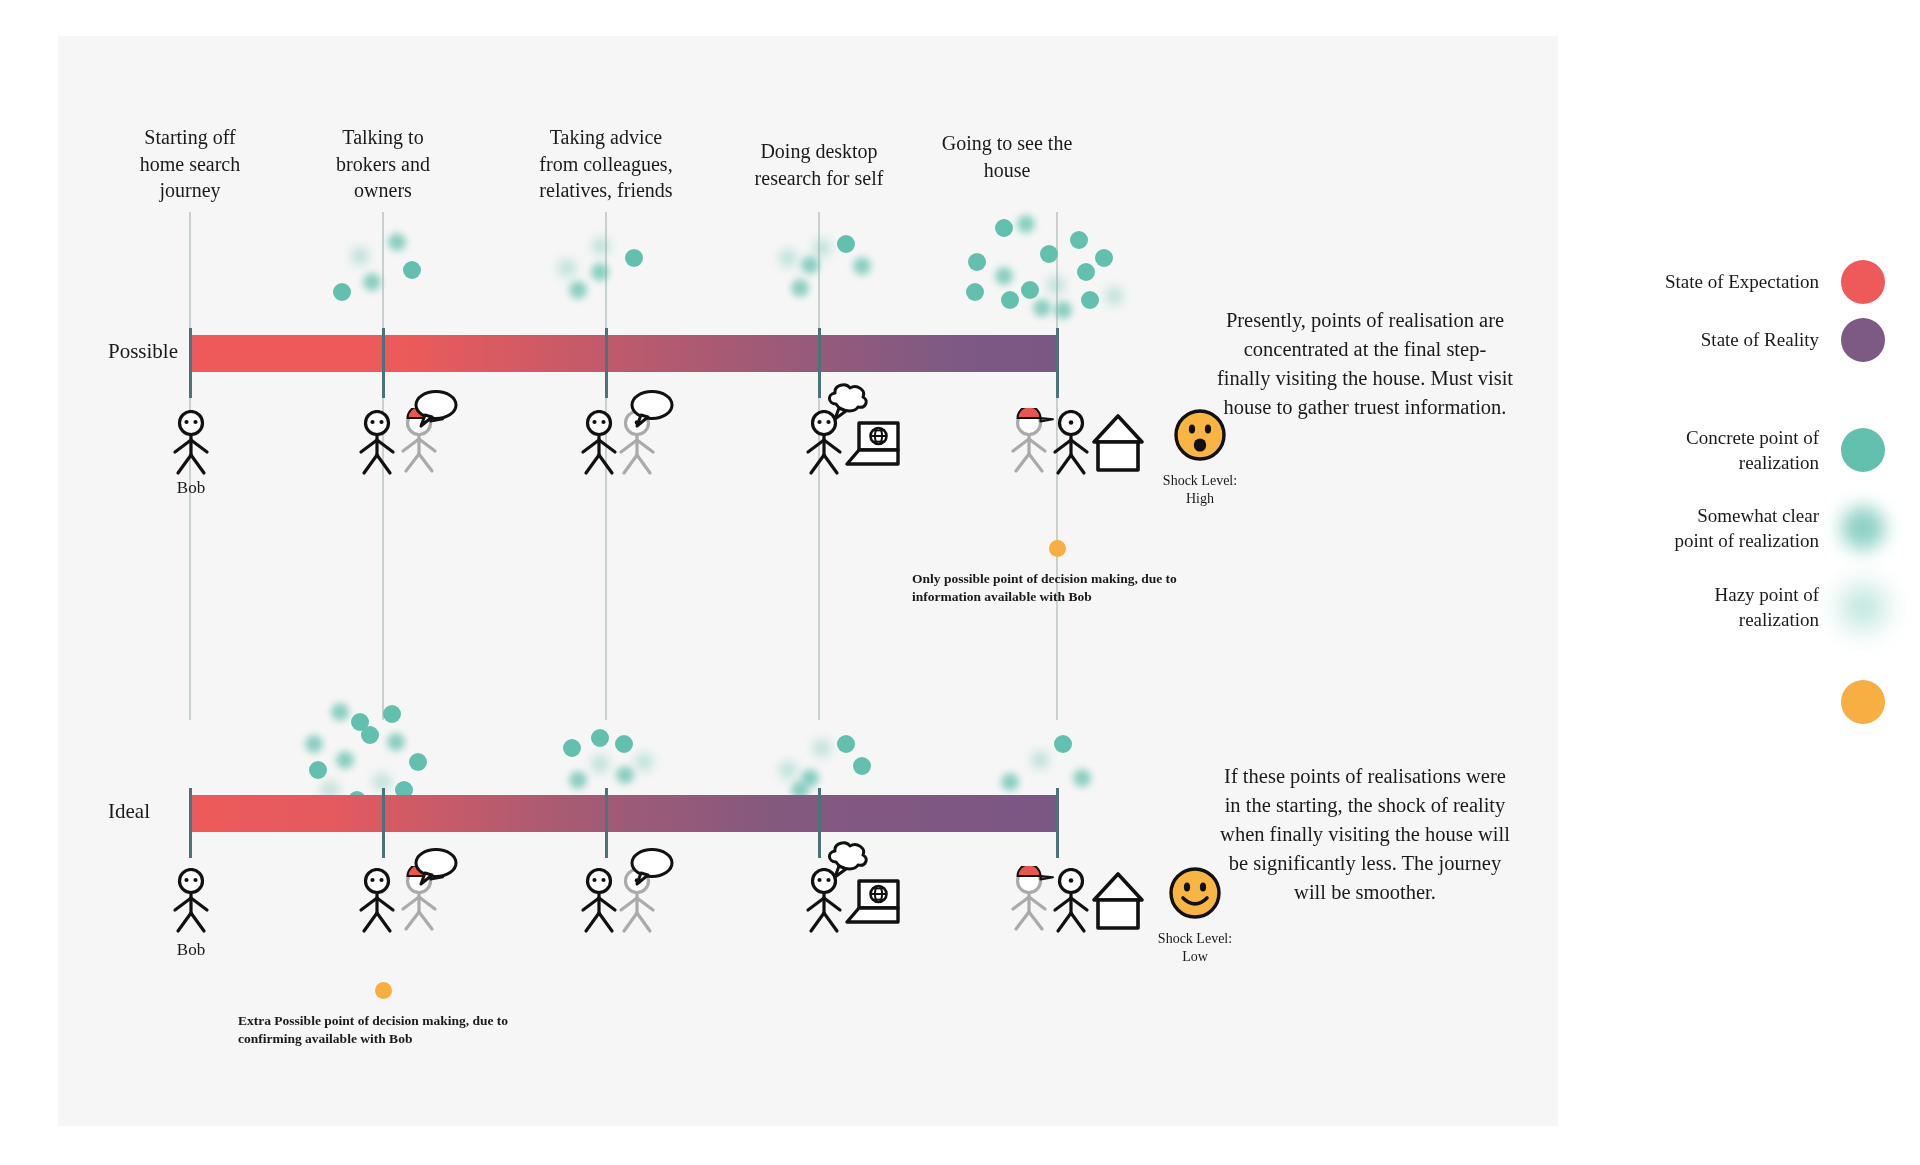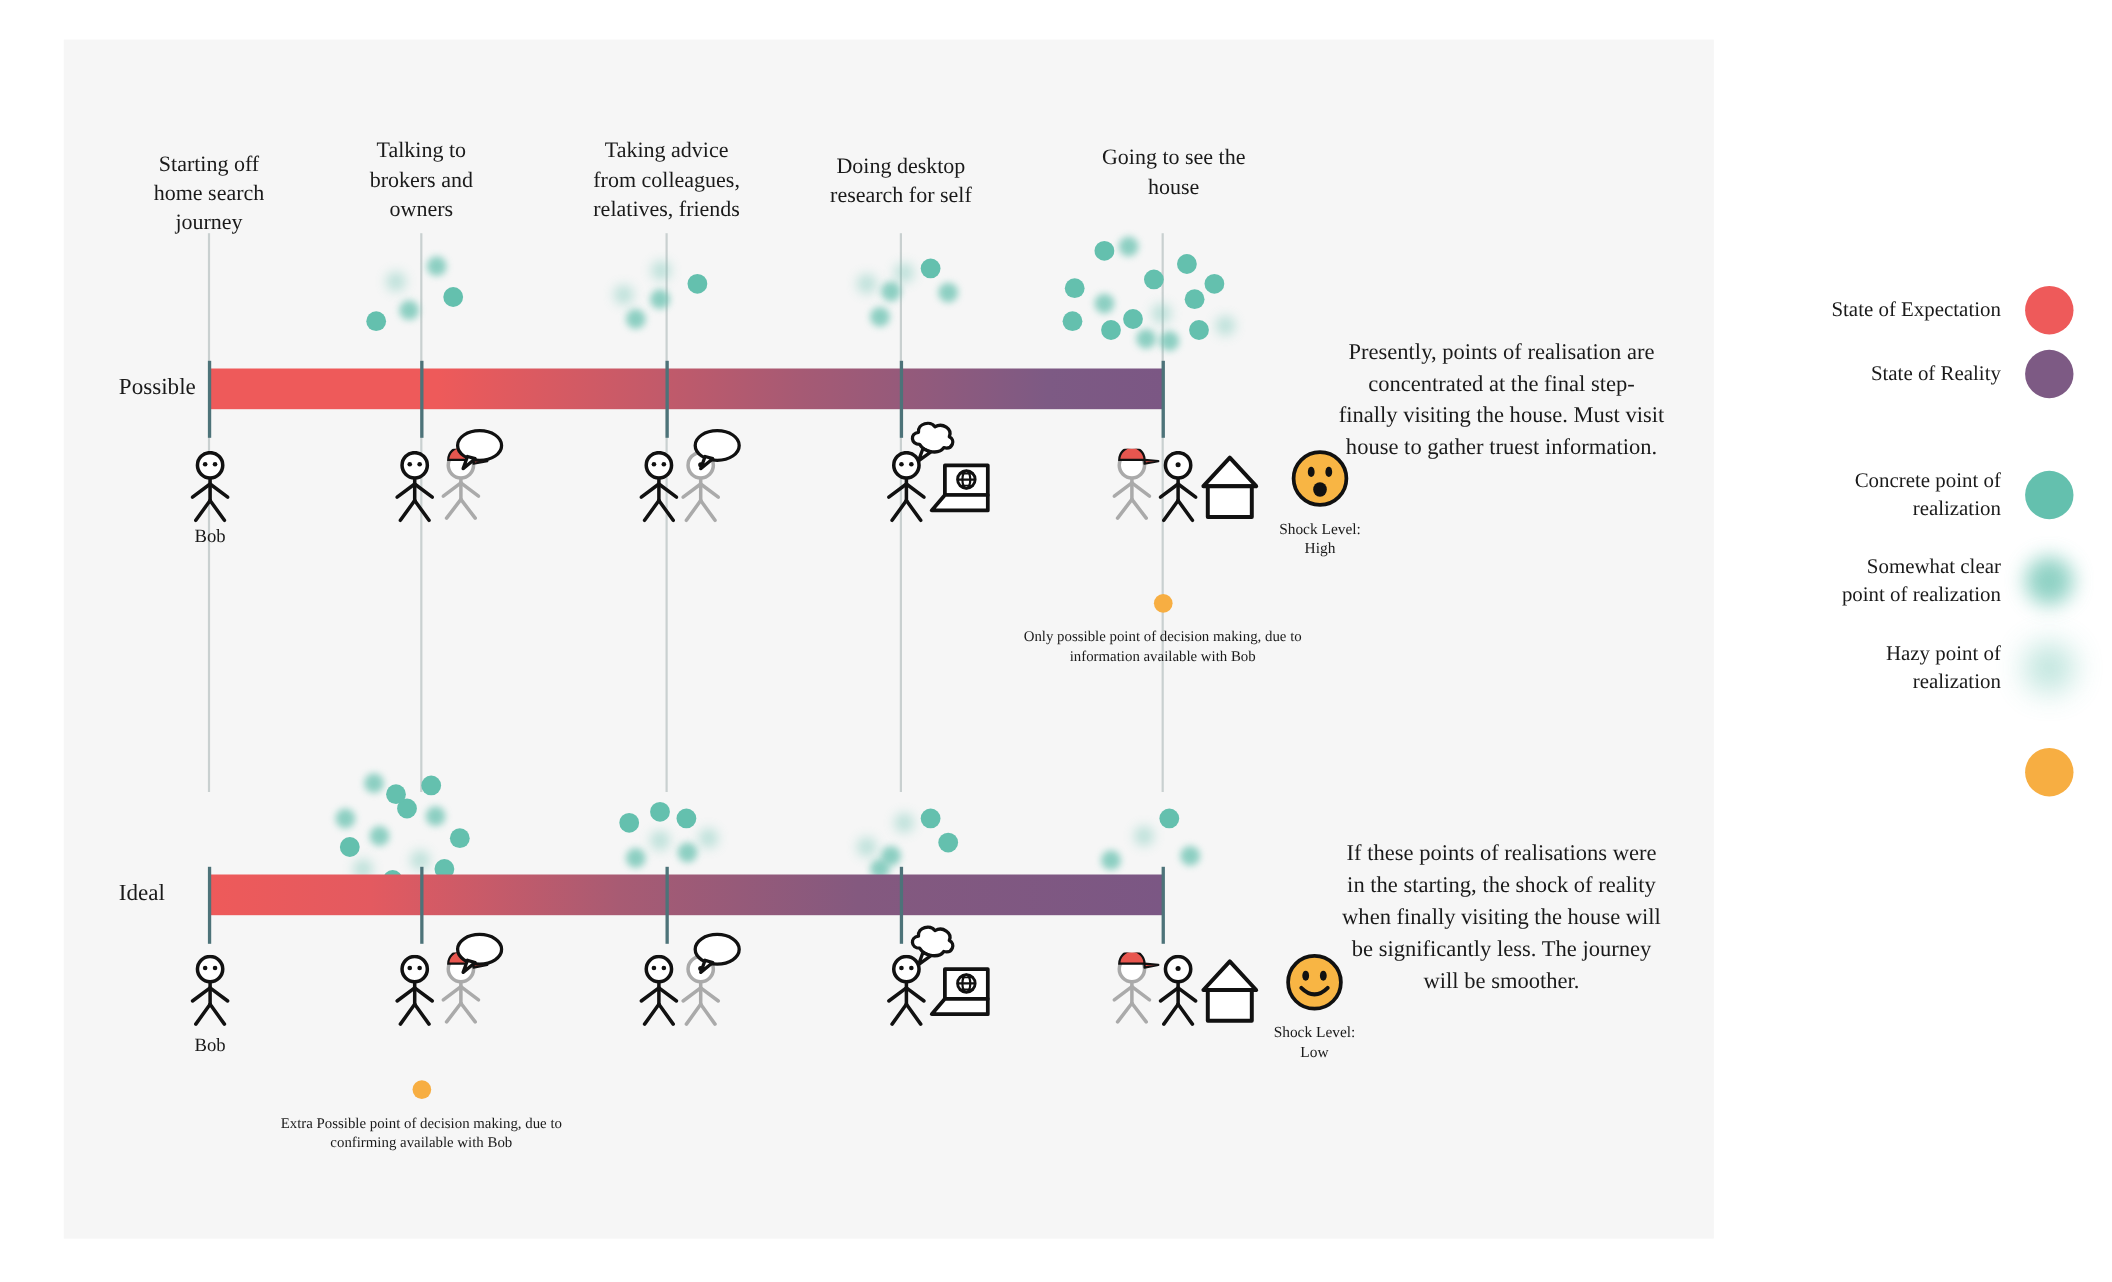--- a/index.html
+++ b/index.html
@@ -28,21 +28,21 @@
   .dot.d2{filter:blur(3.5px);opacity:.72;}
   .dot.d3{filter:blur(5.5px);opacity:.40;}
 
   
   .fig{position:absolute;}
   .fig svg{display:block;}
   .name-label{position:absolute;font-size:17px;color:#1a1a1a;text-align:center;}
 
   
   .decision-dot{position:absolute;width:17px;height:17px;border-radius:50%;background:#f7ae42;}
-  .decision-text{position:absolute;text-align:center;font-size:13.5px;line-height:1.35;color:#1a1a1a;}
+  .decision-text{position:absolute;font-size:13.5px;line-height:1.35;color:#1a1a1a;font-weight:bold;}
 
   
   .shock{position:absolute;text-align:center;}
   .shock .face{margin:0 auto;}
   .shock .sl{font-size:14px;line-height:1.3;margin-top:6px;color:#1a1a1a;}
   .summary{position:absolute;text-align:center;font-size:20.5px;line-height:1.42;color:#1a1a1a;}
 
   
   .legend{position:absolute;left:1585px;top:260px;width:300px;}
   .legend-item{position:relative;display:flex;align-items:center;justify-content:flex-end;}
@@ -50,29 +50,29 @@
   .legend-sub{display:block;font-size:13.5px;line-height:1.3;}
   .legend-swatch{border-radius:50%;flex:0 0 auto;}
 </style>
 </head>
 <body>
 
 <div id="canvas">
   <div class="panel"></div>
 
   <div id="steps-layer">
-      <div class="step-head" style="left: 80px; top: 136px; width: 220px;">Starting off<br>home search<br>journey</div>
+      <div class="step-head" style="left: 80px; top: 124px; width: 220px;">Starting off<br>home search<br>journey</div>
       <div class="guide" style="left: 189px; top: 212px; height: 508px;"></div>
       <div class="step-head" style="left: 273px; top: 124px; width: 220px;">Talking to<br>brokers and<br>owners</div>
       <div class="guide" style="left: 382px; top: 212px; height: 508px;"></div>
       <div class="step-head" style="left: 496px; top: 124px; width: 220px;">Taking advice<br>from colleagues,<br>relatives, friends</div>
       <div class="guide" style="left: 605px; top: 212px; height: 508px;"></div>
       <div class="step-head" style="left: 709px; top: 138px; width: 220px;">Doing desktop<br>research for self</div>
       <div class="guide" style="left: 818px; top: 212px; height: 508px;"></div>
-      <div class="step-head" style="left: 957px; top: 130px; width: 220px;">Going to see the<br>house</div>
+      <div class="step-head" style="left: 897px; top: 130px; width: 220px;">Going to see the<br>house</div>
       <div class="guide" style="left: 1056px; top: 212px; height: 508px;"></div>
     </div>
 
   <div id="rows-layer">
       <div class="dot d1" style="left: 333px; top: 283px; width: 18px; height: 18px;"></div>
       <div class="dot d2" style="left: 363px; top: 273px; width: 18px; height: 18px;"></div>
       <div class="dot d2" style="left: 388px; top: 233px; width: 18px; height: 18px;"></div>
       <div class="dot d3" style="left: 351px; top: 247px; width: 18px; height: 18px;"></div>
       <div class="dot d1" style="left: 403px; top: 261px; width: 18px; height: 18px;"></div>
       <div class="dot d2" style="left: 569px; top: 281px; width: 18px; height: 18px;"></div>

